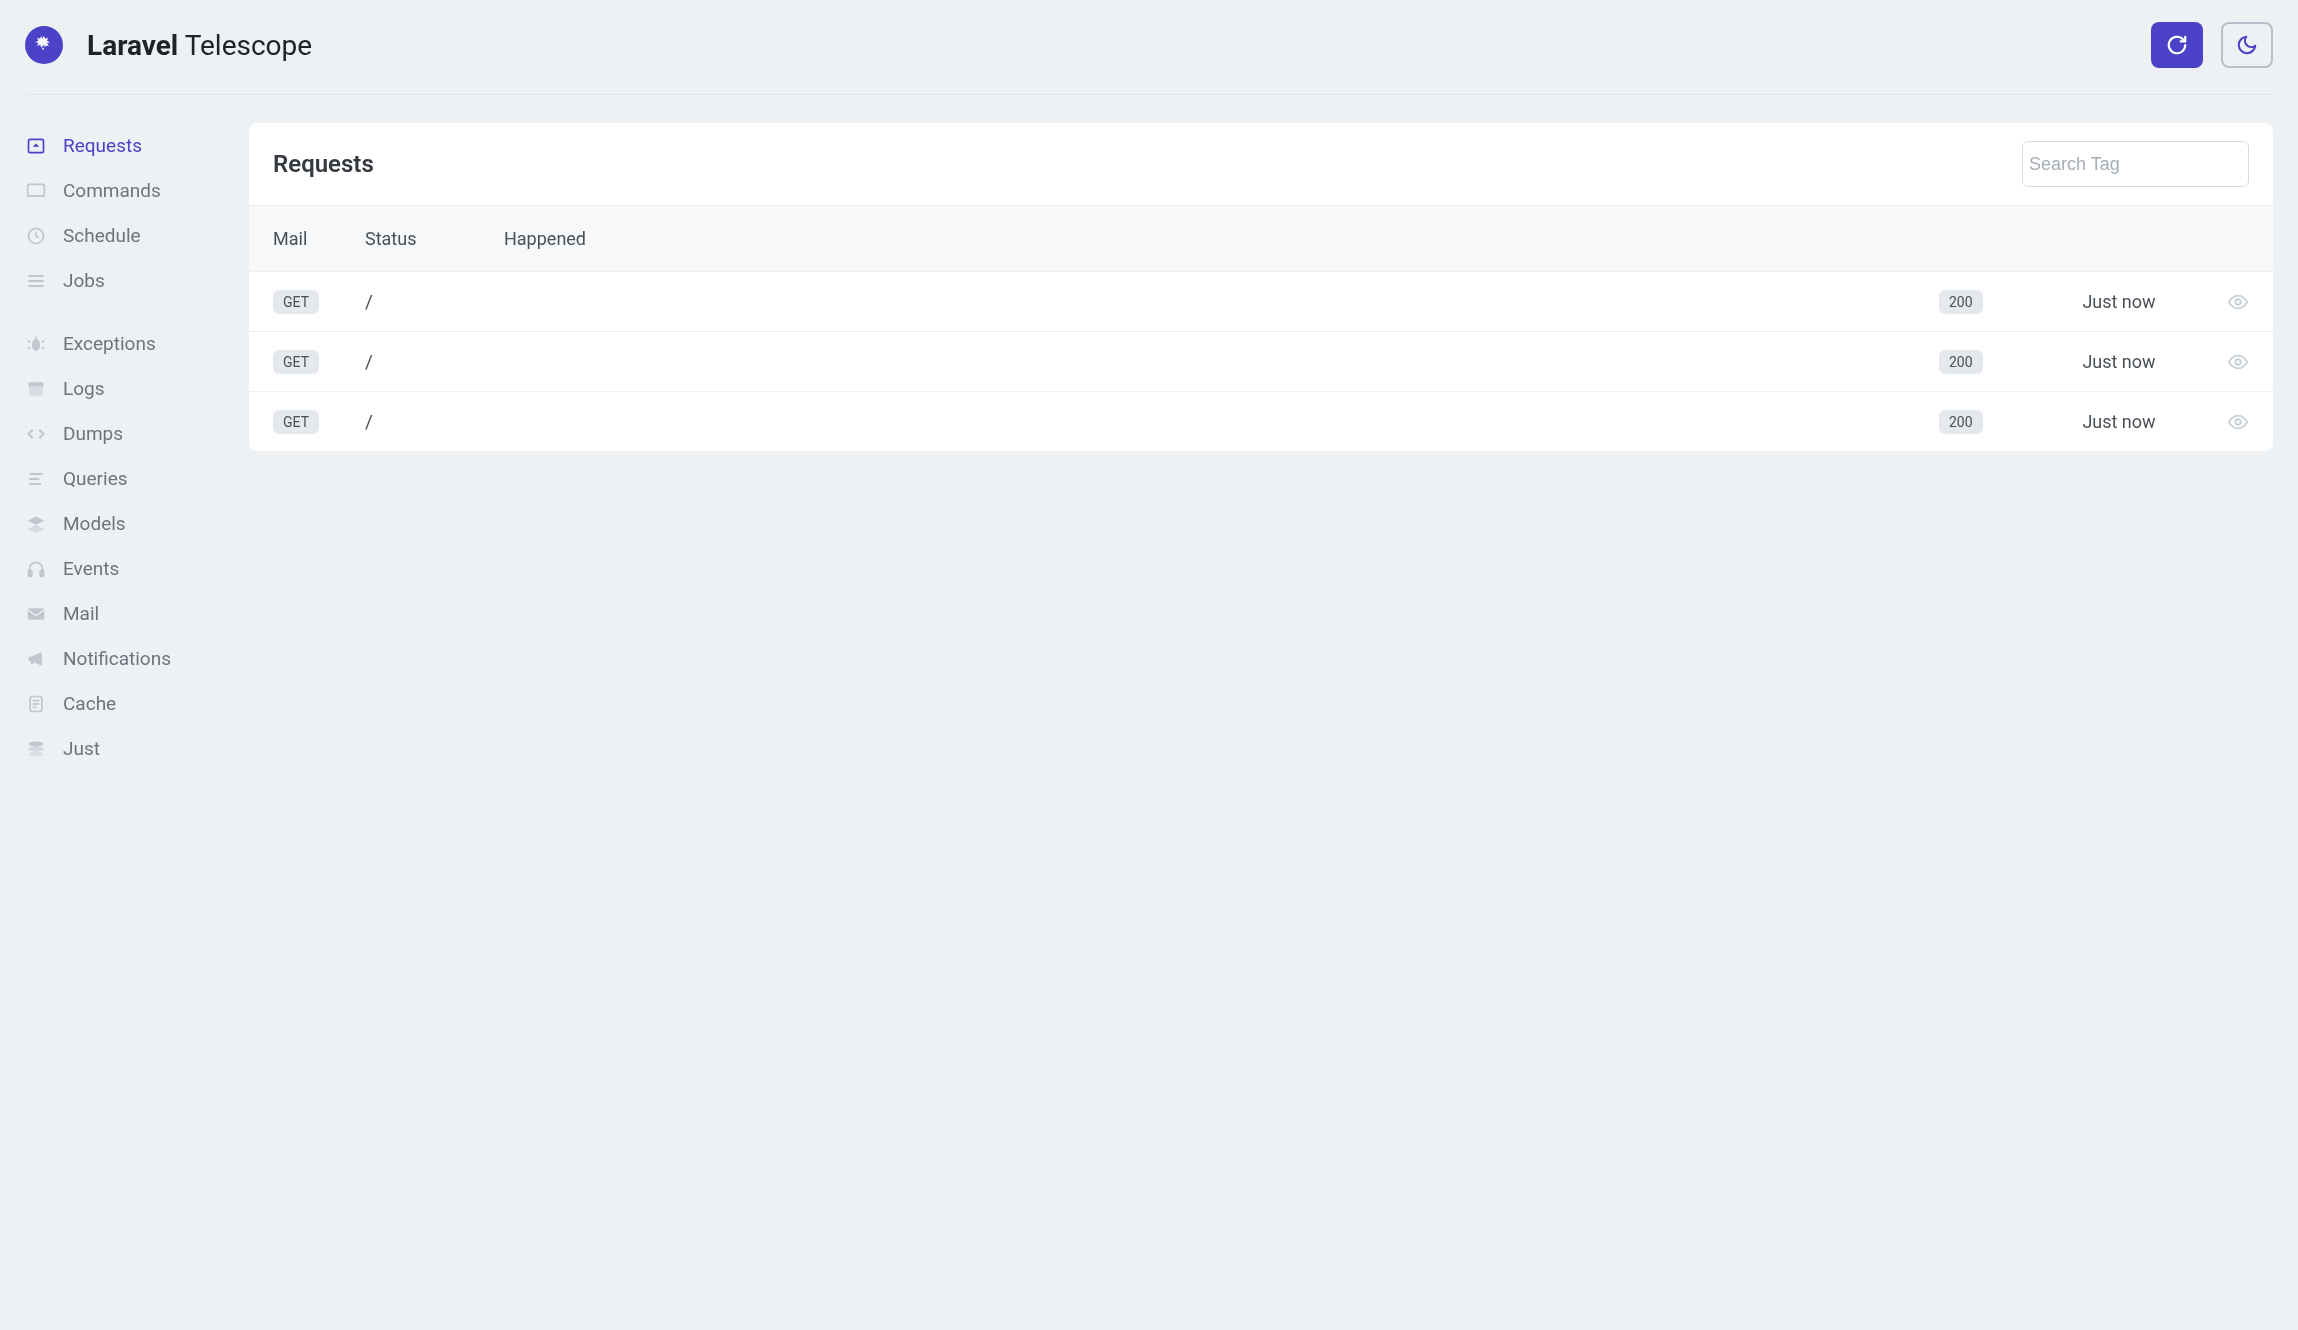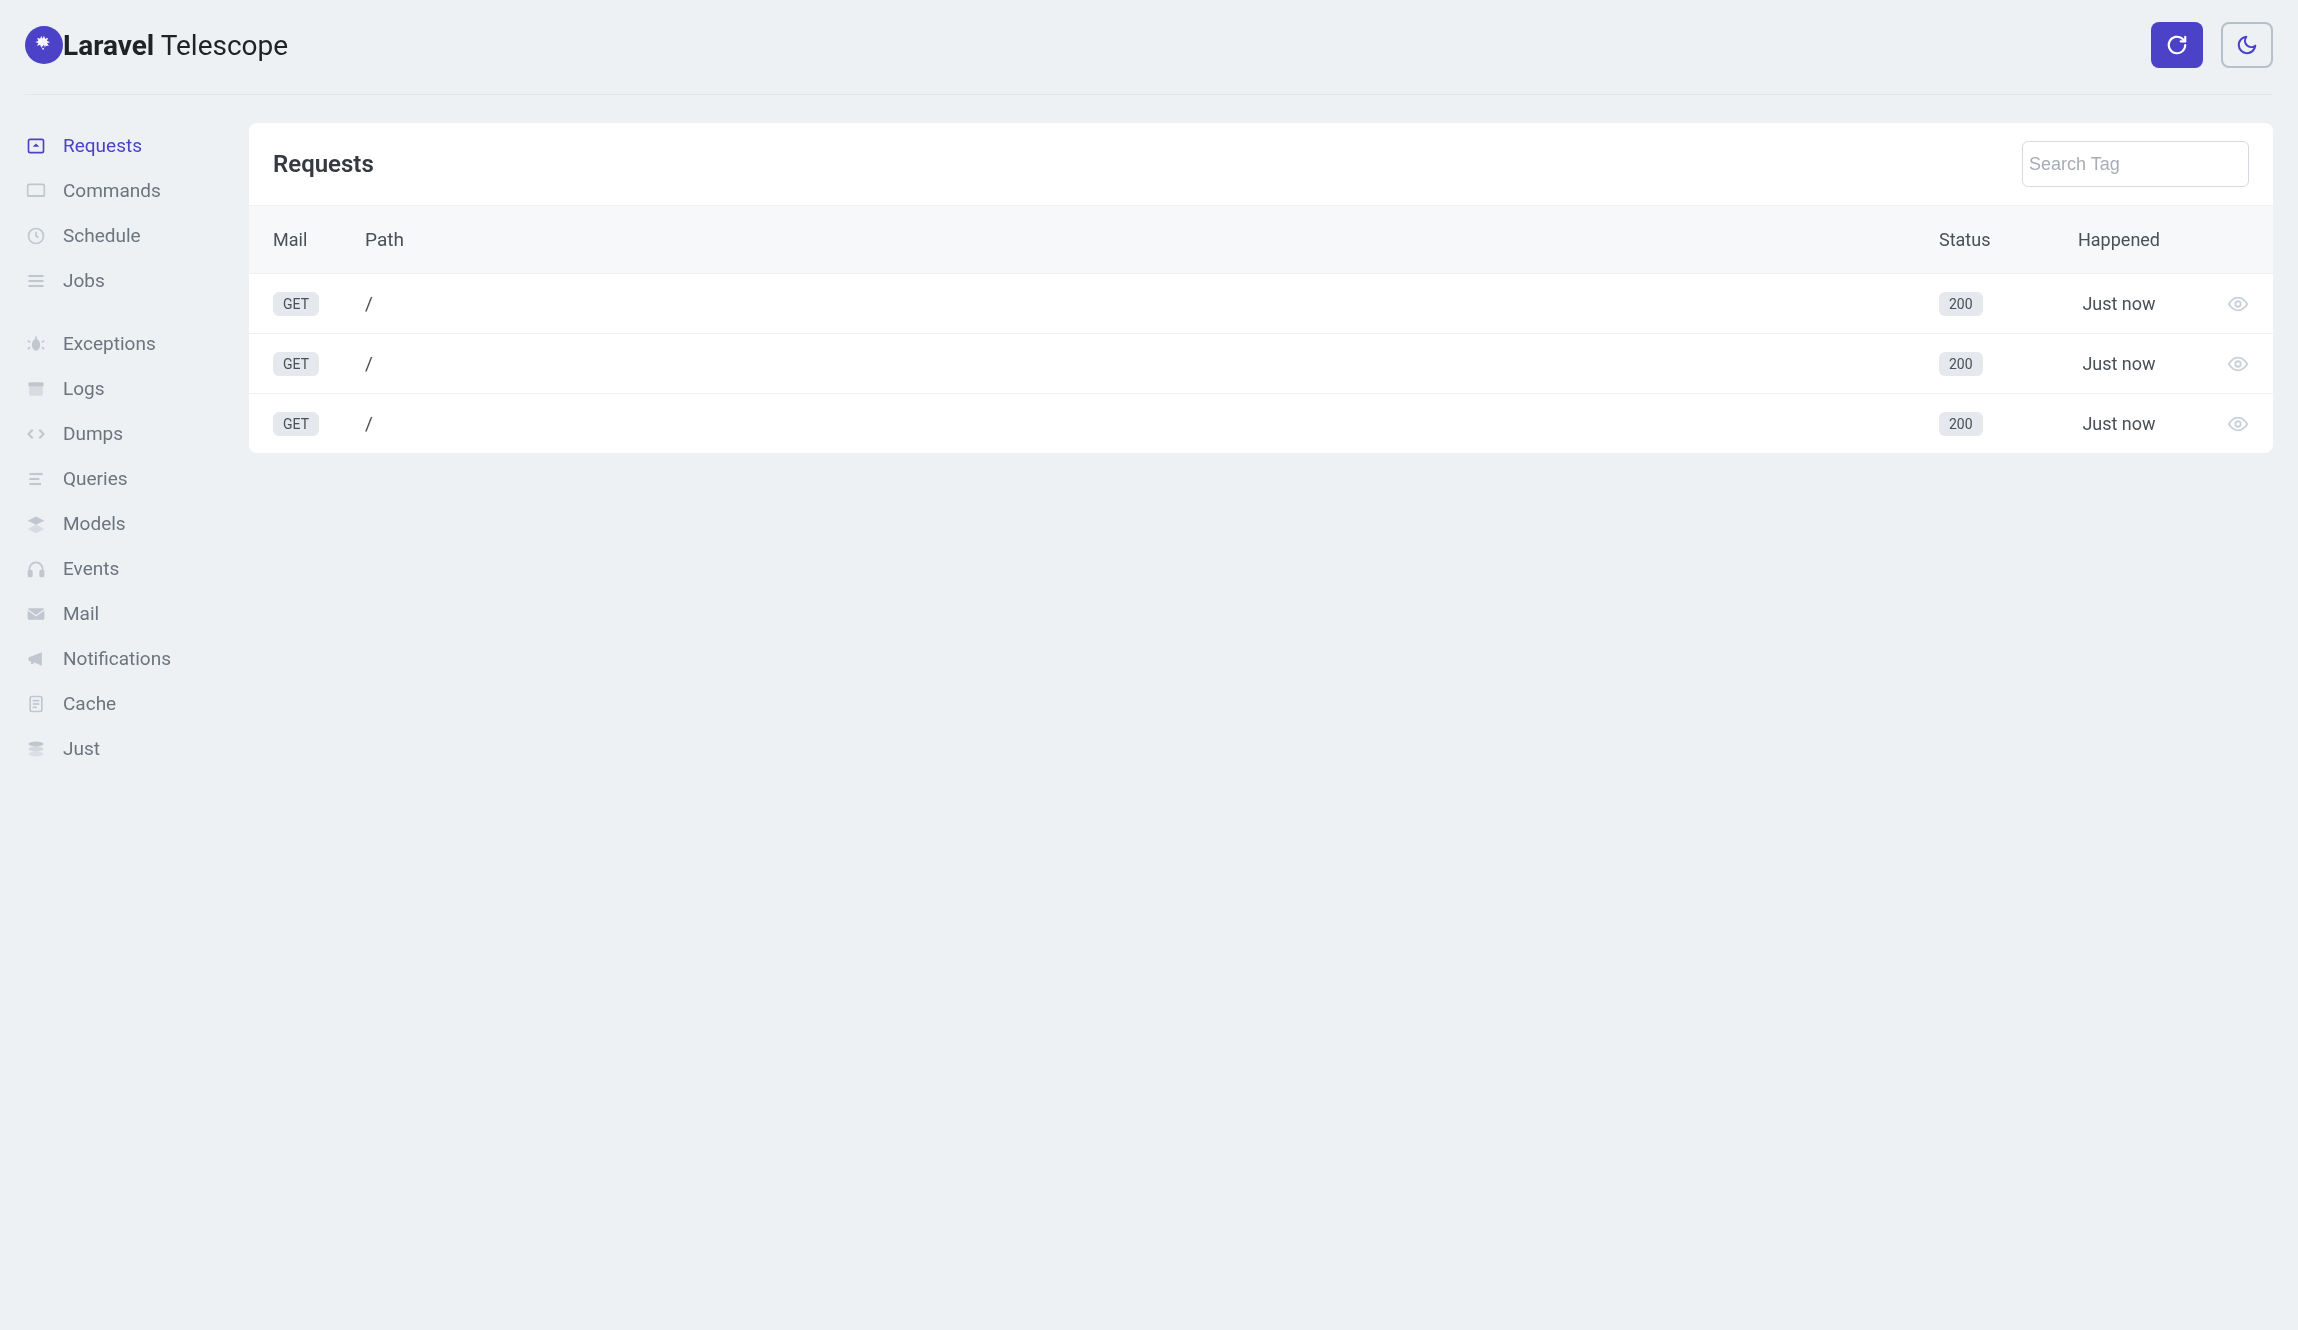--- a/index.html
+++ b/index.html
@@ -15,21 +15,21 @@
   display: flex;
   align-items: center;
   justify-content: space-between;
   padding: 0 0 26px 0;
   border-bottom: 1px solid #e2e5e9;
   margin-bottom: 28px;
 }
 .brand {
   display: flex;
   align-items: center;
-  gap: 0;
+  gap: 24px;
 }
 .logo {
   width: 38px;
   height: 38px;
   border-radius: 50%;
   background: #4b42c7;
   display: flex;
   align-items: center;
   justify-content: center;
 }
@@ -359,21 +359,20 @@
 
     <main class="main">
       <div class="card">
         <div class="card-header">
           <h2 class="card-title">Requests</h2>
           <input class="search-input" type="text" placeholder="Search Tag" style="">
         </div>
 
         <div class="table-head">
           <div class="col-verb">Mail</div>
-          <div class="col-path">Path</div>
           <div class="col-status">Status</div>
           <div class="col-happened">Happened</div>
           <div class="col-action"></div>
         </div>
 
         <div class="row">
           <div class="col-verb"><span class="badge">GET</span></div>
           <div class="col-path">/</div>
           <div class="col-status"><span class="badge">200</span></div>
           <div class="col-happened">Just now</div>

